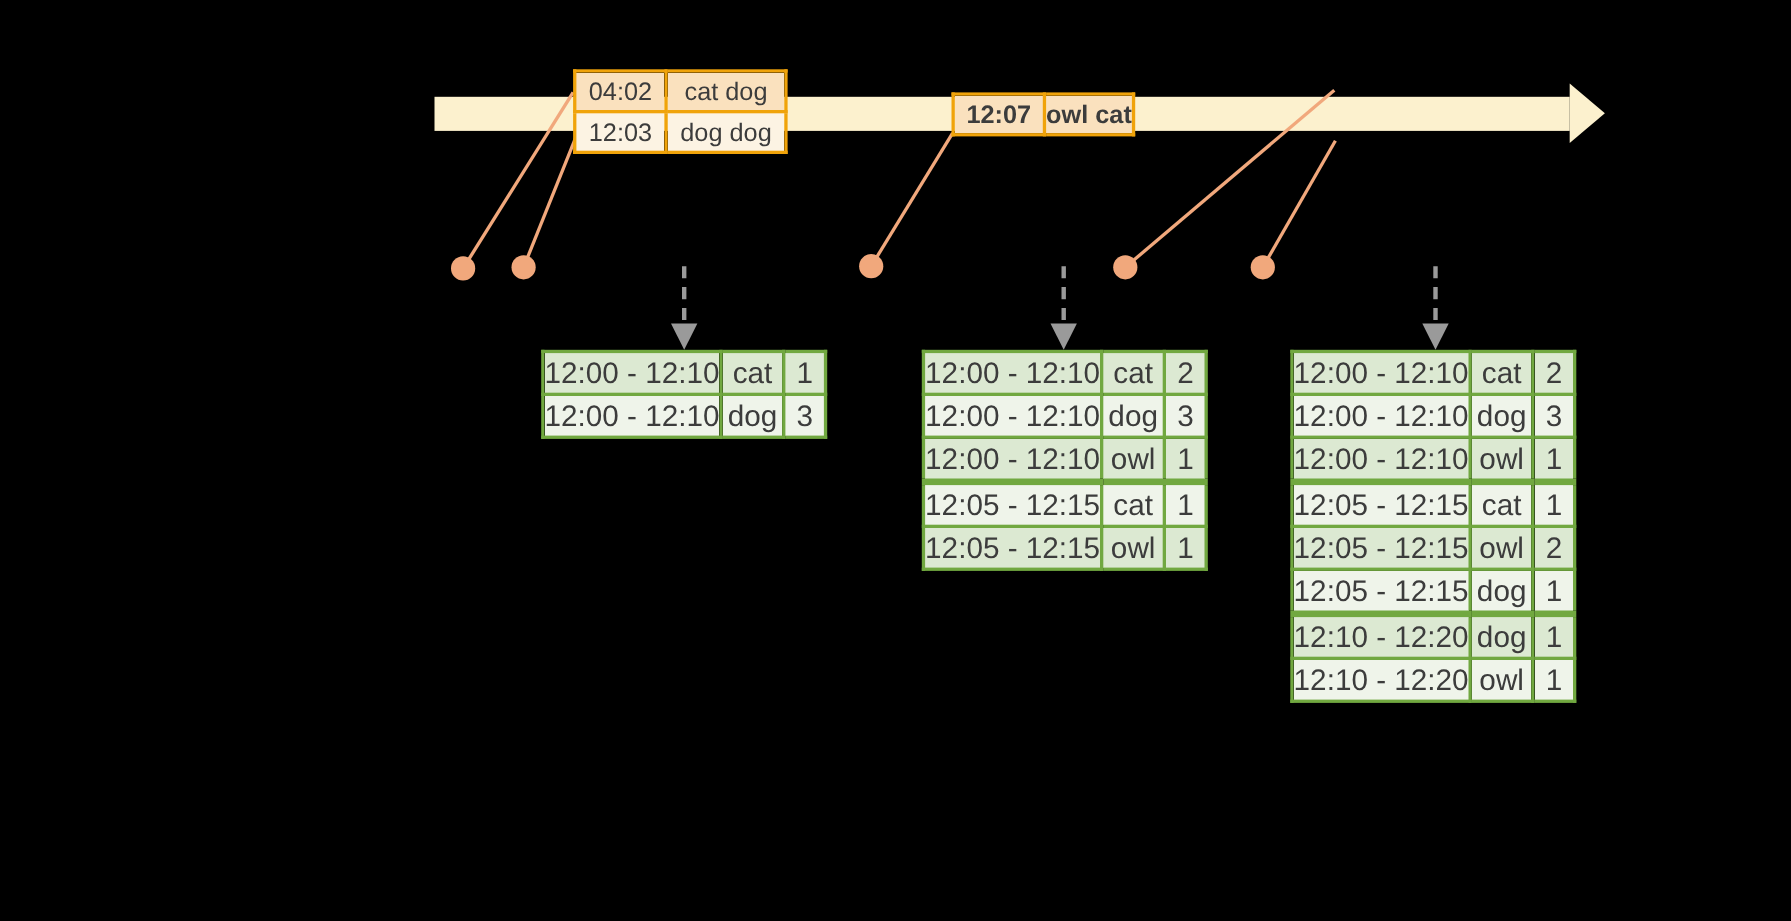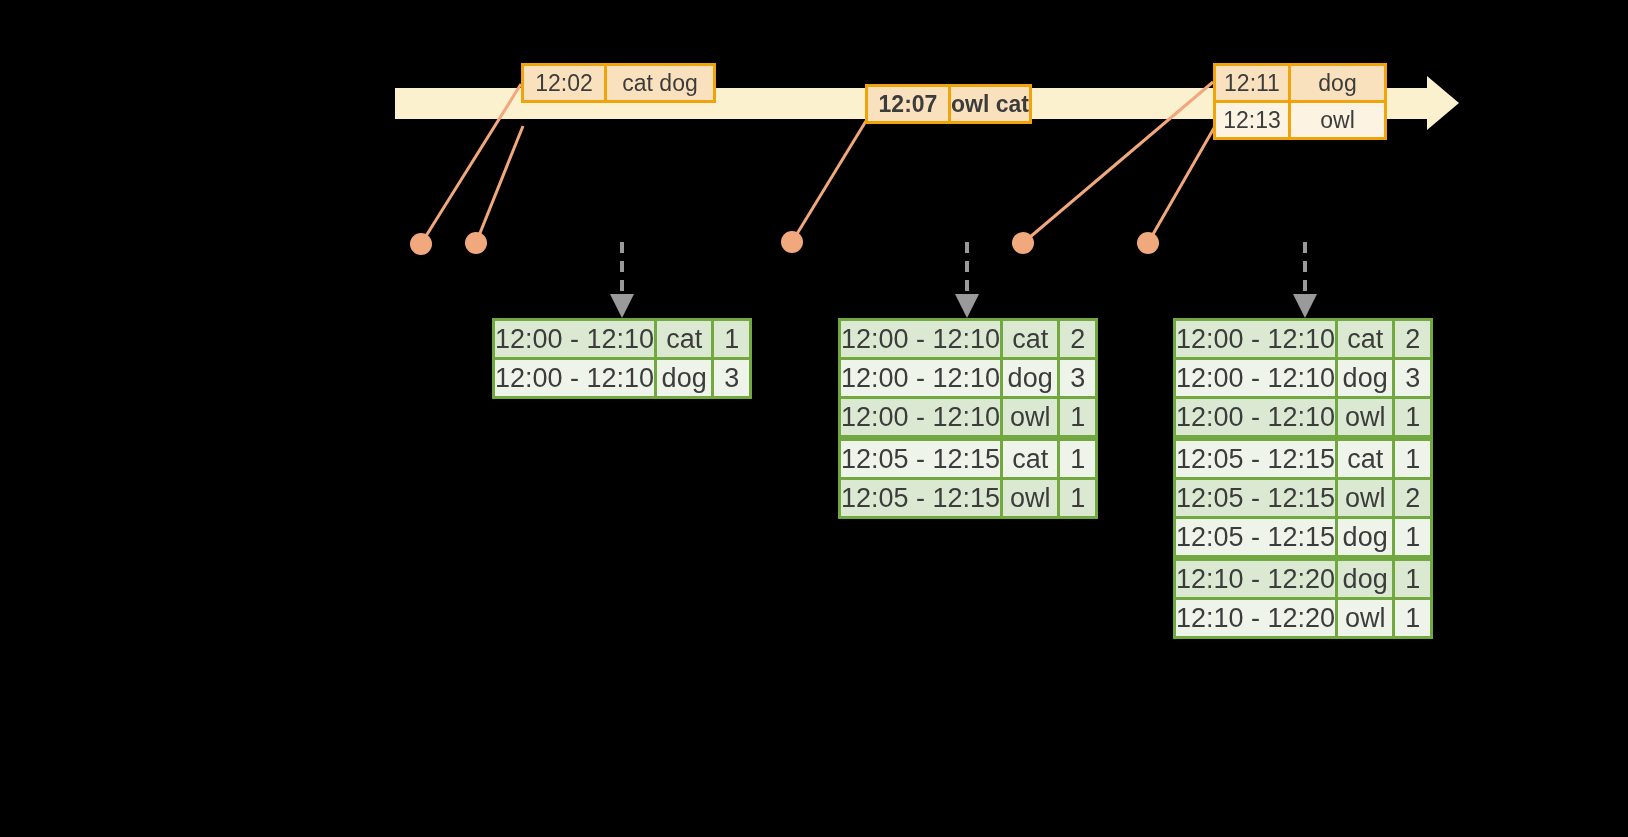--- a/index.html
+++ b/index.html
@@ -65,50 +65,38 @@
     <polygon class="ah" points="1293,294 1317,294 1305,318"></polygon>
   </svg>
 
   <table id="event-table-1" class="event-table">
     <colgroup>
         <col style="width:83px">
         <col style="width:109px">
       </colgroup>
     <tbody>
         <tr class="row-dark">
-          <td>12:02</td>
+          <td>04:02</td>
           <td>cat dog</td>
+        </tr>
+        <tr class="row-light">
+          <td>12:03</td>
+          <td>dog dog</td>
         </tr>
       </tbody>
   </table>
   <table id="event-table-2" class="event-table">
     <colgroup>
         <col style="width:83px">
         <col style="width:72px">
       </colgroup>
     <tbody>
         <tr class="row-dark">
           <td>12:07</td>
           <td>owl cat</td>
-        </tr>
-      </tbody>
-  </table>
-  <table id="event-table-3" class="event-table">
-    <colgroup>
-        <col style="width:75px">
-        <col style="width:96px">
-      </colgroup>
-    <tbody>
-        <tr class="row-dark">
-          <td>12:11</td>
-          <td>dog</td>
-        </tr>
-        <tr class="row-light">
-          <td>12:13</td>
-          <td>owl</td>
         </tr>
       </tbody>
   </table>
 
   <table id="result-table-1" class="result-table">
     <colgroup>
         <col style="width:150px">
         <col style="width:57px">
         <col style="width:38px">
       </colgroup>

